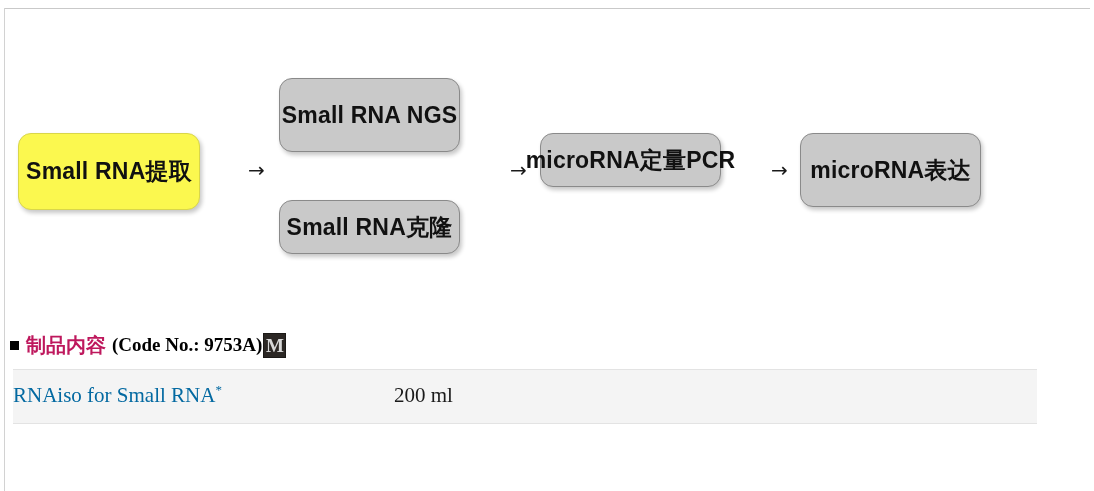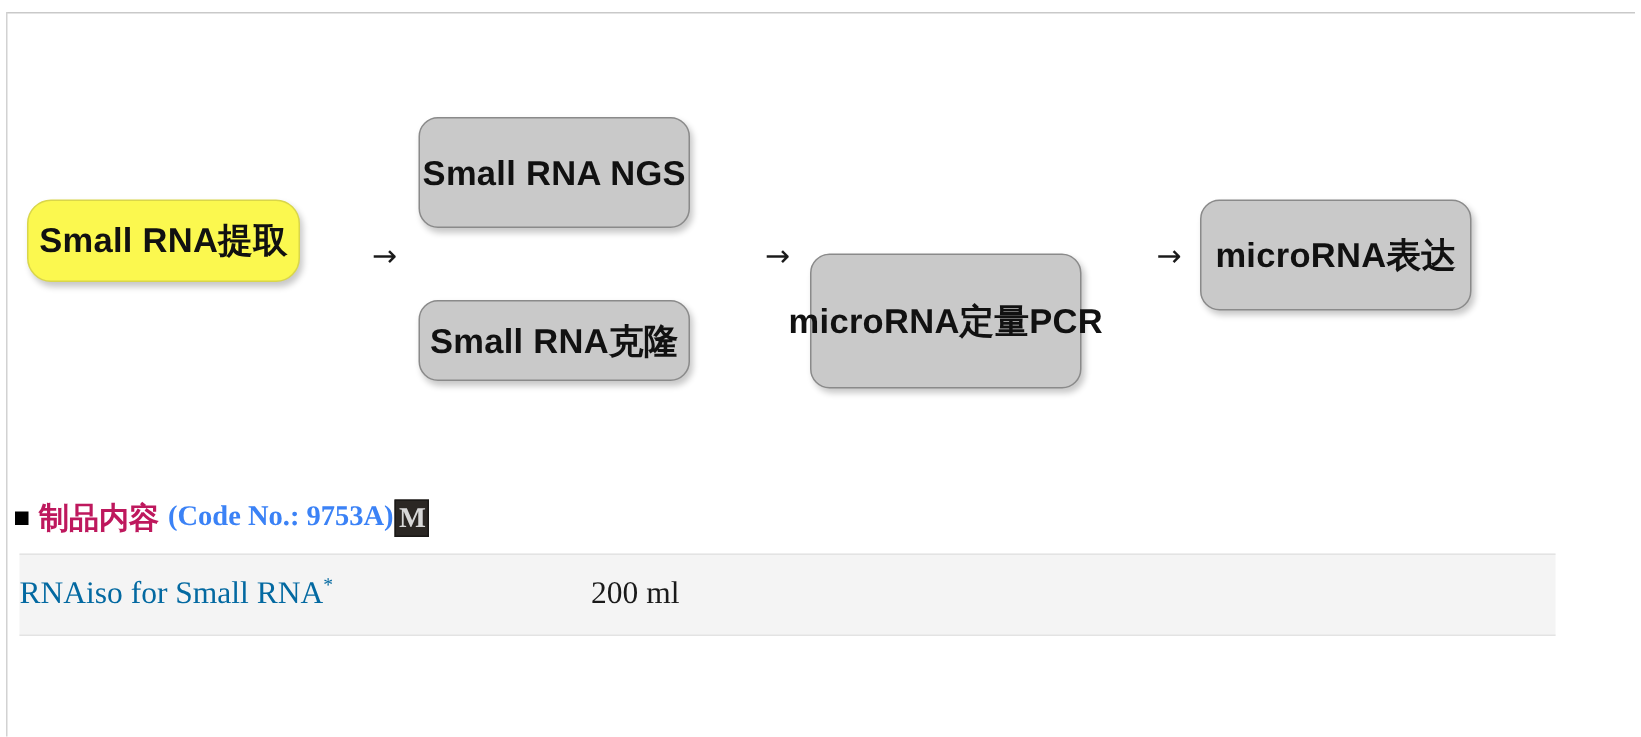--- a/index.html
+++ b/index.html
@@ -67,24 +67,24 @@
     white-space: nowrap;
   }
   .node.gray {
     background: #c9c9c9;
   }
   .node.yellow {
     background: #fbf84f;
     border: 1px solid #d9d64a;
   }
 
-  .node-extract { left: 18px;  top: 133px; width: 182px; height: 55px; border-radius: 16px; }
+  .node-extract { left: 18px;  top: 133px; width: 182px; height: 77px; }
   .node-ngs     { left: 279px; top: 78px;  width: 181px; height: 74px; }
   .node-clone   { left: 279px; top: 180px; width: 181px; height: 54px; margin-top: 20px; }
-  .node-qpcr    { left: 540px; top: 133px; width: 181px; height: 90px; margin-top: 36px; }
+  .node-qpcr    { left: 540px; top: 133px; width: 181px; height: 54px; }
   .node-express { left: 800px; top: 133px; width: 181px; height: 74px; align-items: center; }
 
   .arrow {
     position: absolute;
     font-family: "DejaVu Sans", sans-serif;
     font-size: 20px;
     line-height: 1;
     color: #1a1a1a;
     user-select: none;
   }
@@ -112,21 +112,21 @@
     font-family: "DejaVu Sans", sans-serif;
     font-weight: bold;
     font-size: 20px;
     color: #be185d;
     letter-spacing: 0px;
   }
   .heading-code {
     font-family: "Liberation Serif", serif;
     font-weight: bold;
     font-size: 19px;
-    color: #3b82f6;
+    color: #000000;
     margin-left: 6px;
     text-align: center;
   }
   .badge-m {
     display: inline-flex;
     align-items: center;
     justify-content: center;
     width: 23px;
     height: 25px;
     background: #2b2724;

